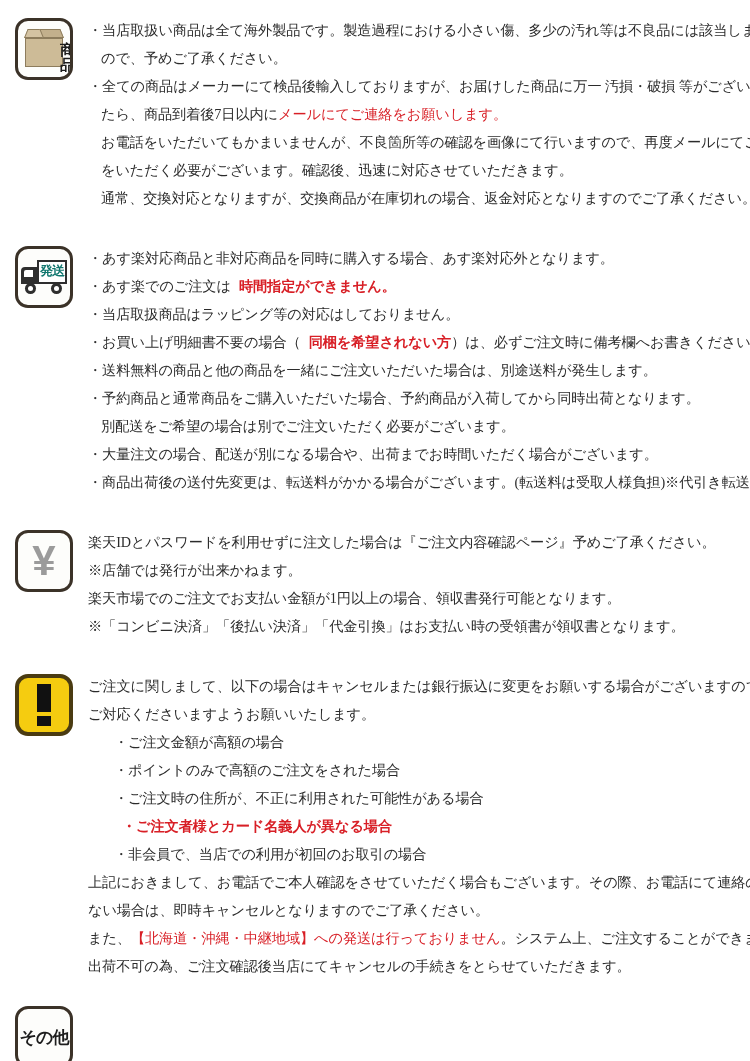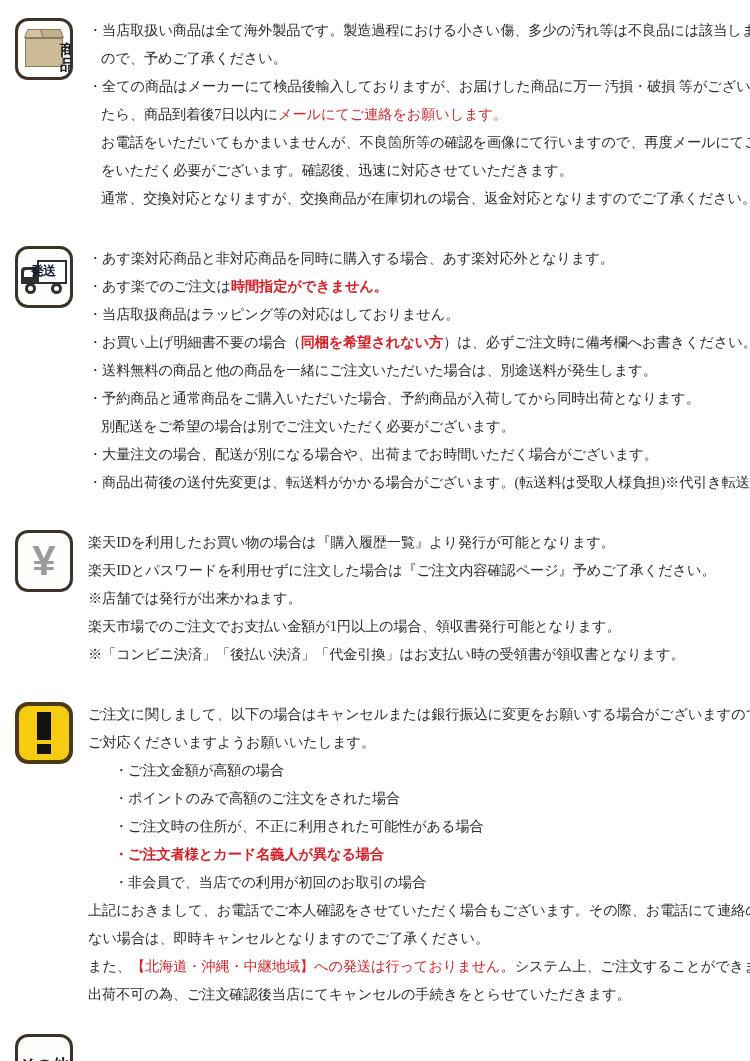--- a/index.html
+++ b/index.html
@@ -101,22 +101,22 @@
     position: absolute; bottom: 0; width: 11px; height: 11px;
     border-radius: 50%; background: #2e2e2e;
   }
   .ic-truck .wheel.a { left: 4px; }
   .ic-truck .wheel.b { right: 5px; }
   .ic-truck .wheel i {
     position: absolute; left: 3px; top: 3px; width: 5px; height: 5px;
     border-radius: 50%; background: #ffffff;
   }
   .ic-truck .lbl {
-    position: absolute; right: 2px; top: 4px; width: 44px;
-    text-align: center; font-size: 13px; font-weight: bold; color: #0f172a;
+    position: absolute; right: 2px; top: 4px; width: 26px;
+    text-align: center; font-size: 13px; font-weight: bold; color: #0f766e;
     line-height: 1; letter-spacing: -1px;
     font-family: "Liberation Sans", sans-serif;
   }
 
   
   .ic-yen { width: 40px; height: 46px; position: relative; }
   .ic-yen .sym {
     position: absolute; inset: 0; text-align: center;
     font-size: 42px; line-height: 46px; font-weight: bold;
     color: #9b9b9b;
@@ -157,21 +157,21 @@
   .line {
     font-size: 14.2px;
     line-height: 28px;
     color: #2b2b2b;
     white-space: nowrap;
     letter-spacing: -0.1px;
   }
   .line.indent   { padding-left: 13px; }
   .line.indent2  { padding-left: 26px; }
   .red      { color: #d81f26; }
-  .red-b    { color: #d81f26; font-weight: bold; }
+  .red-b    { color: #d81f26; font-weight: bold; margin-left: 8px; }
 
   .gap-s  { height: 14px; }
   .gap-m  { height: 22px; }
   .gap-l  { height: 30px; }
 </style>
 </head>
 <body>
 
 <div class="page">
 
@@ -236,21 +236,20 @@
   <div class="section">
     <div class="icon-col">
       <div class="icon-box">
         <div class="ic-yen">
           <div class="sym">¥</div>
           <div class="lbl">領収書</div>
         </div>
       </div>
     </div>
     <div class="text-col">
-        <div class="line "><span>楽天IDを利用したお買い物の場合は『購入履歴一覧』より発行が可能となります。</span></div>
         <div class="line "><span>楽天IDとパスワードを利用せずに注文した場合は『ご注文内容確認ページ』予めご了承ください。</span></div>
         <div class="line "><span>※店舗では発行が出来かねます。</span></div>
         <div class="line "><span>楽天市場でのご注文でお支払い金額が1円以上の場合、領収書発行可能となります。</span></div>
         <div class="line "><span>※「コンビニ決済」「後払い決済」「代金引換」はお支払い時の受領書が領収書となります。</span></div>
       </div>
   </div>
 
   <div class="gap-l"></div>
 
   <div class="section">

